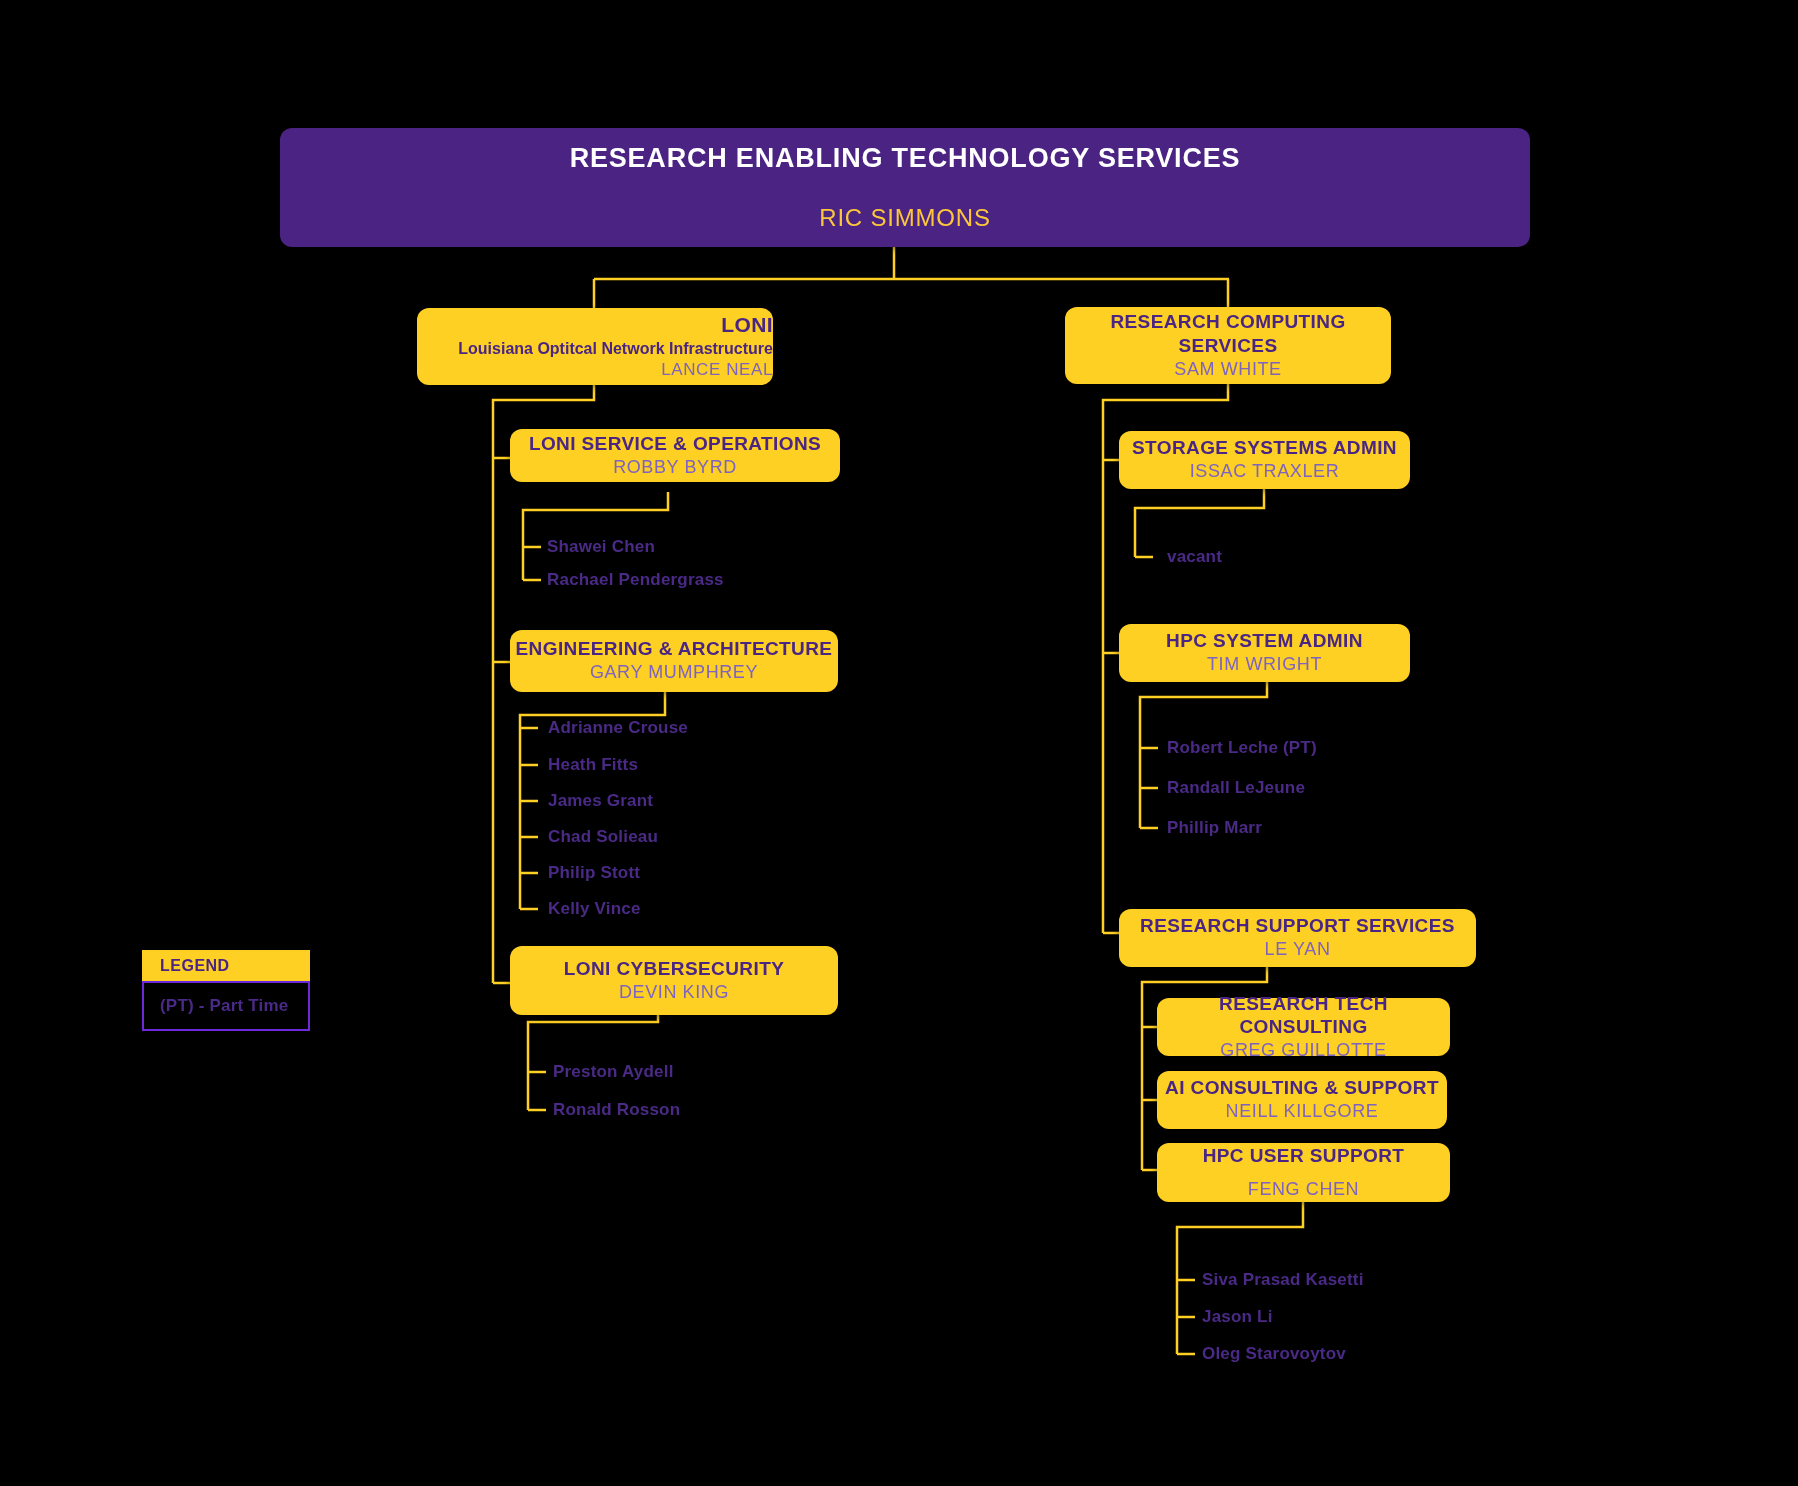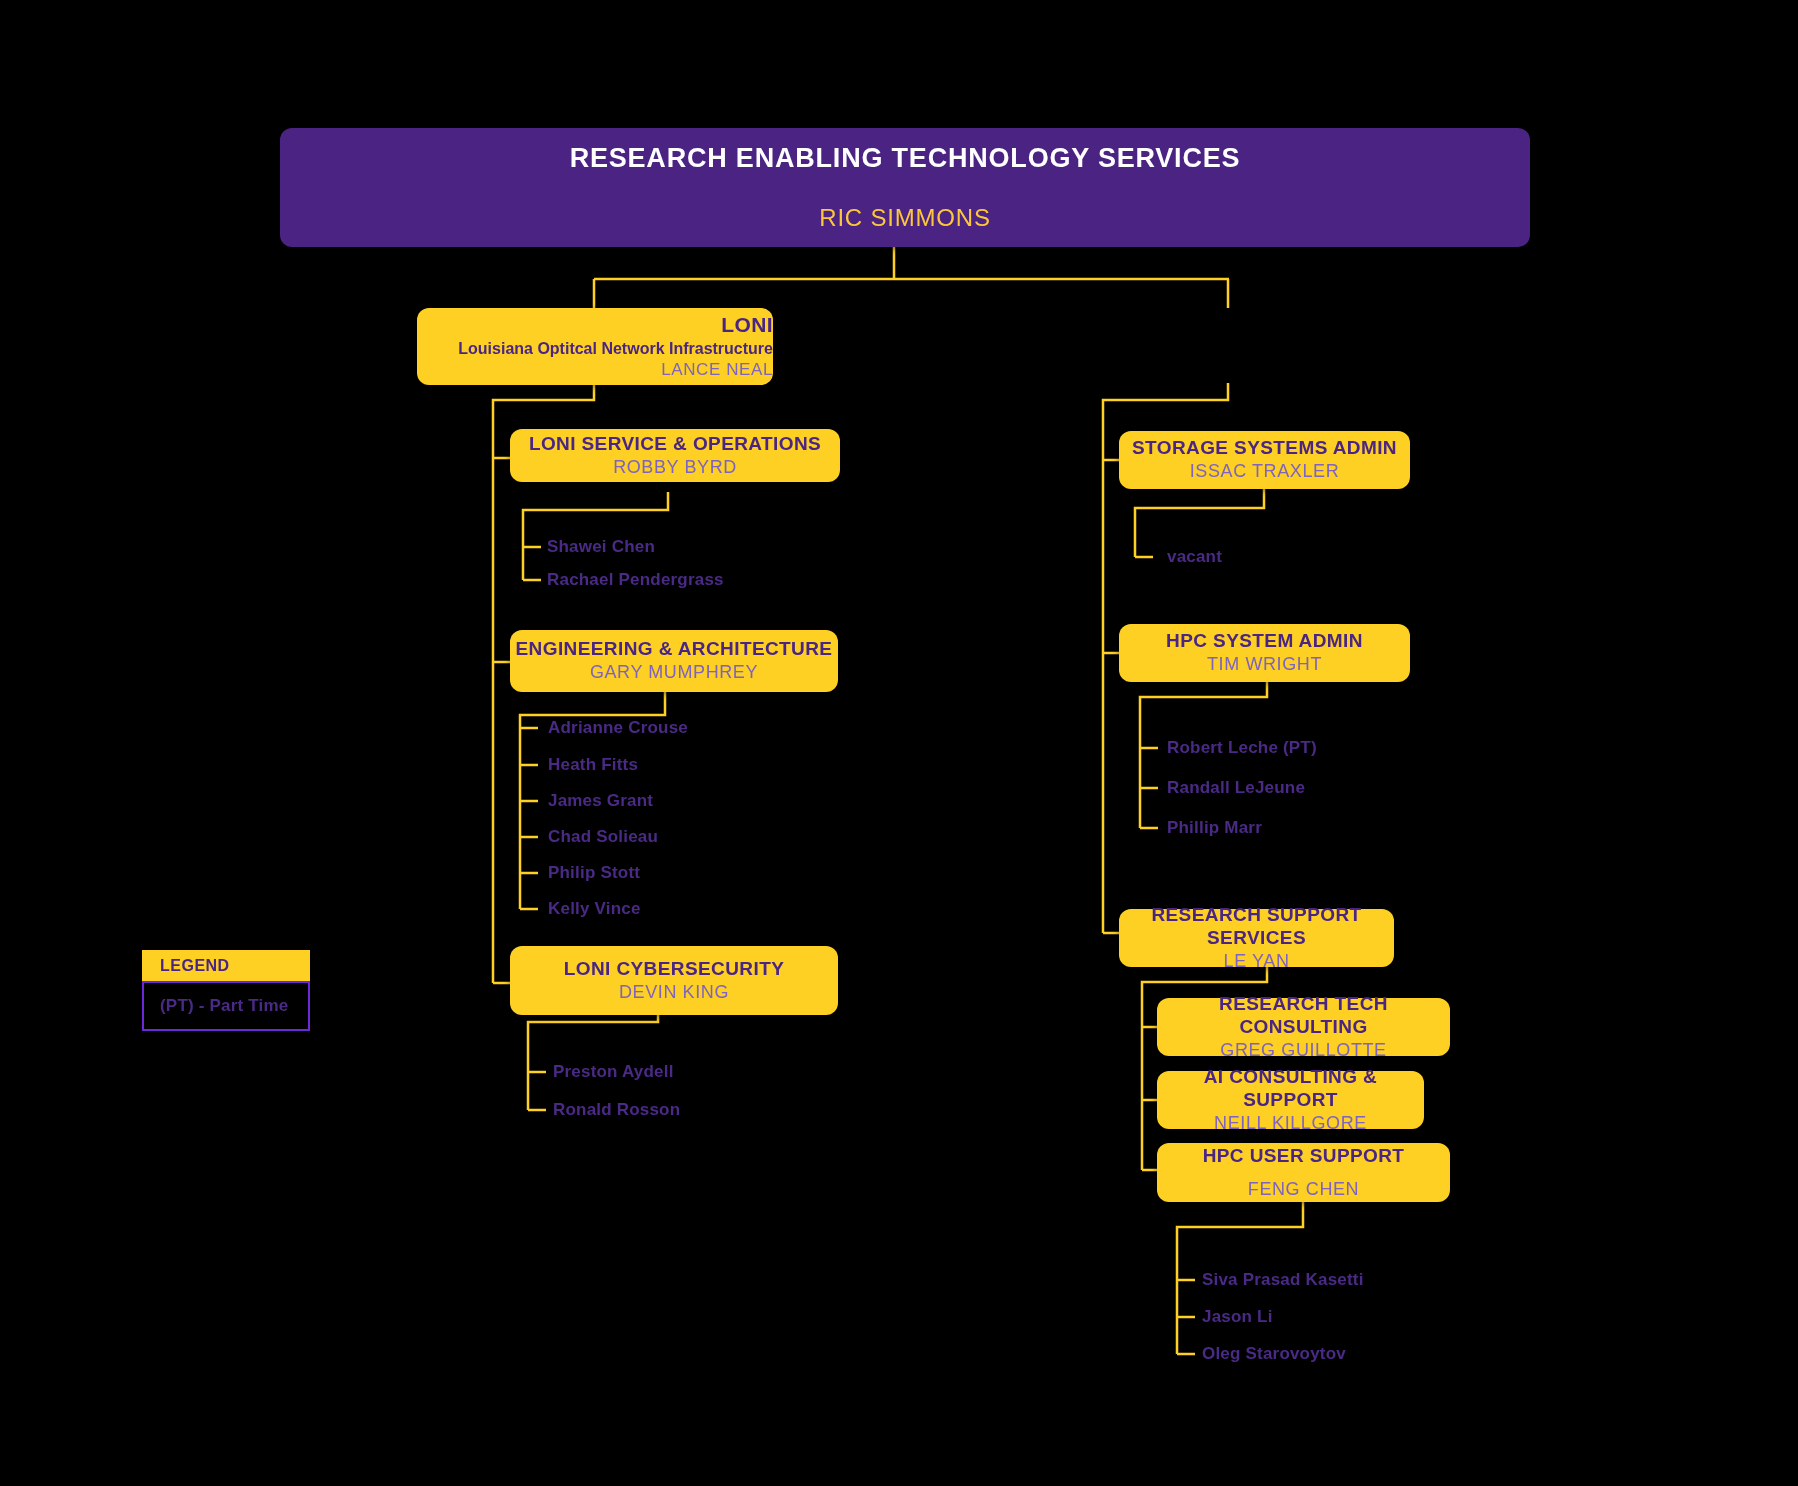--- a/index.html
+++ b/index.html
@@ -91,46 +91,50 @@
   <div class="member" style="left:548px;top:862px;">Philip Stott</div>
   <div class="member" style="left:548px;top:898px;">Kelly Vince</div>
 
   <div class="box" style="left:510px;top:946px;width:328px;height:69px;">
     <div class="box-title">LONI CYBERSECURITY</div>
     <div class="box-person">DEVIN KING</div>
   </div>
   <div class="member" style="left:553px;top:1061px;">Preston Aydell</div>
   <div class="member" style="left:553px;top:1099px;">Ronald Rosson</div>
 
+  <div class="box" style="left:1065px;top:307px;width:326px;height:77px;">
+    <div class="box-title">RESEARCH COMPUTING SERVICES</div>
+    <div class="box-person">SAM WHITE</div>
+  </div>
 
   <div class="box" style="left:1119px;top:431px;width:291px;height:58px;">
     <div class="box-title">STORAGE SYSTEMS ADMIN</div>
     <div class="box-person">ISSAC TRAXLER</div>
   </div>
   <div class="member" style="left:1167px;top:546px;">vacant</div>
 
   <div class="box" style="left:1119px;top:624px;width:291px;height:58px;">
     <div class="box-title">HPC SYSTEM ADMIN</div>
     <div class="box-person">TIM WRIGHT</div>
   </div>
   <div class="member" style="left:1167px;top:737px;">Robert Leche (PT)</div>
   <div class="member" style="left:1167px;top:777px;">Randall LeJeune</div>
   <div class="member" style="left:1167px;top:817px;">Phillip Marr</div>
 
-  <div class="box" style="left:1119px;top:909px;width:275px;height:58px;">
+  <div class="box" style="left:1119px;top:909px;width:357px;height:58px;">
     <div class="box-title">RESEARCH SUPPORT SERVICES</div>
     <div class="box-person">LE YAN</div>
   </div>
 
   <div class="box" style="left:1157px;top:998px;width:293px;height:58px;">
     <div class="box-title">RESEARCH TECH CONSULTING</div>
     <div class="box-person">GREG GUILLOTTE</div>
   </div>
 
-  <div class="box" style="left:1157px;top:1071px;width:267px;height:58px;align-items:center;">
+  <div class="box" style="left:1157px;top:1071px;width:290px;height:58px;align-items:center;">
     <div class="box-title">AI CONSULTING &amp; SUPPORT</div>
     <div class="box-person">NEILL KILLGORE</div>
   </div>
 
   <div class="box" style="left:1157px;top:1143px;width:293px;height:59px;gap:10px;">
     <div class="box-title">HPC USER SUPPORT</div>
     <div class="box-person">FENG CHEN</div>
   </div>
   <div class="member" style="left:1202px;top:1269px;">Siva Prasad Kasetti</div>
   <div class="member" style="left:1202px;top:1306px;">Jason Li</div>

